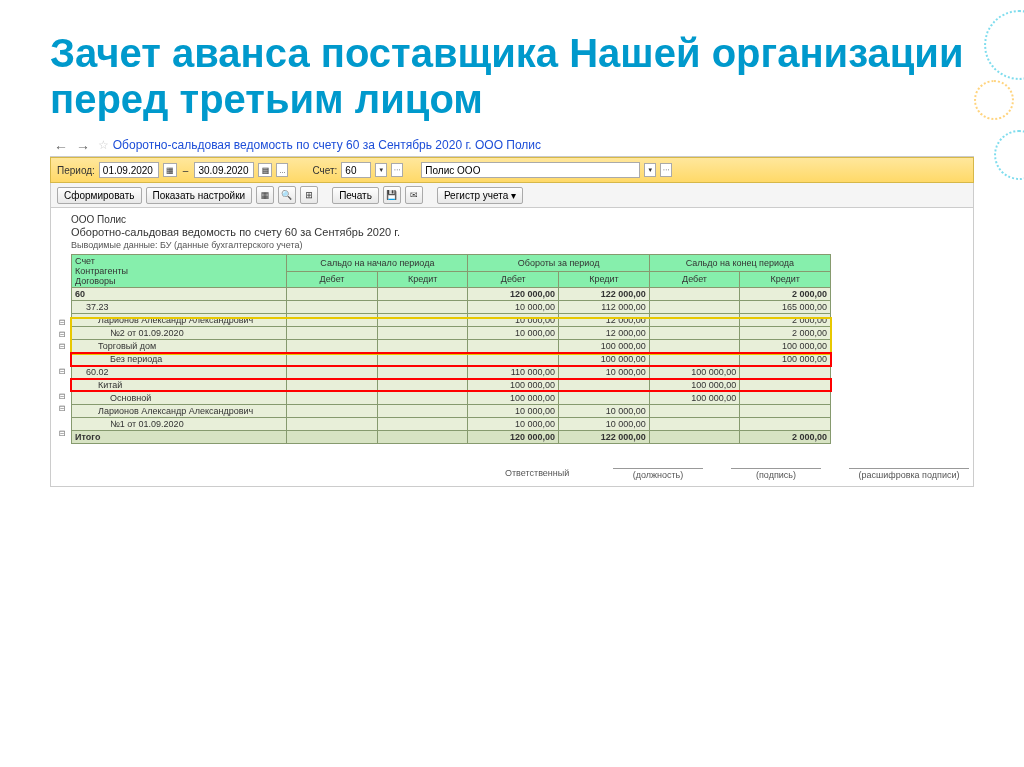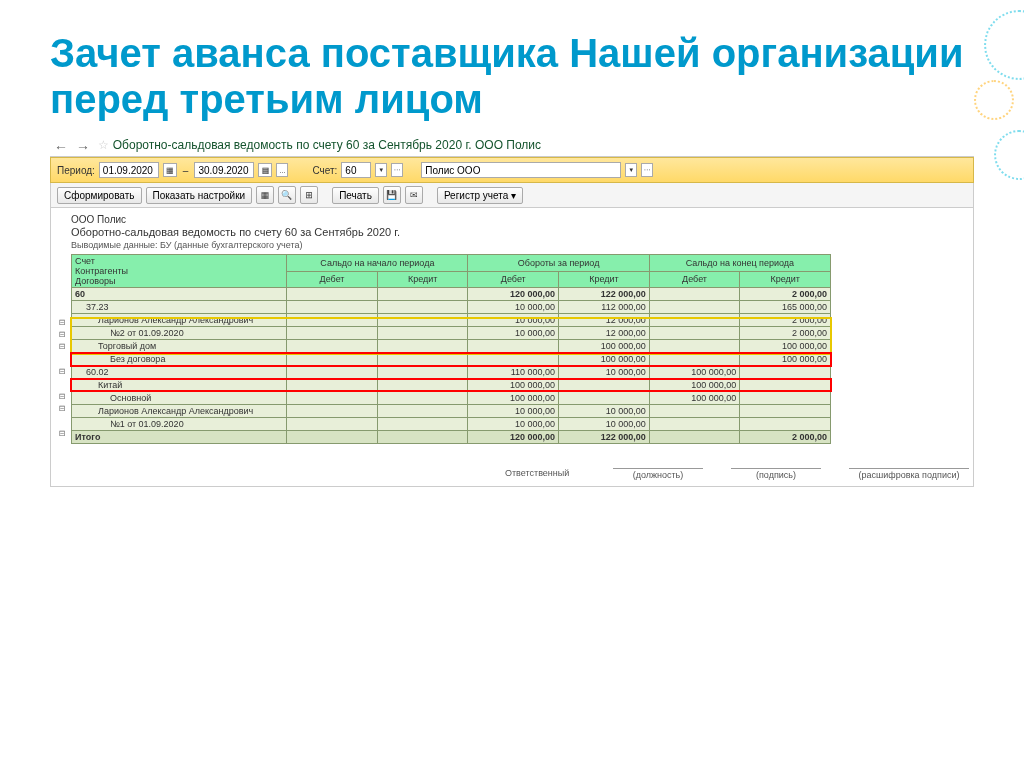--- a/index.html
+++ b/index.html
@@ -3,29 +3,29 @@
 <meta charset="utf-8">
 <style>
   * { box-sizing: border-box; margin: 0; padding: 0; }
   body { font-family: Arial, sans-serif; background: #fff; width: 1024px; height: 767px; position: relative; overflow: hidden; }
   .slide { padding: 30px 50px 0 50px; }
   .slide-title { font-size: 40px; font-weight: bold; color: #0099cc; line-height: 1.15; margin-bottom: 12px; }
   .app-container { margin: 0 50px; font-size: 10px; color: #333; }
   .app-header { display: flex; align-items: center; padding: 3px 0; border-bottom: 1px solid #ccc; }
   .nav-arrow { font-size: 14px; color: #666; padding: 0 4px; cursor: pointer; }
   .star-icon { color: #ccc; font-size: 12px; margin: 0 4px; }
-  .app-title { font-size: 12px; color: #14532d; }
+  .app-title { font-size: 12px; color: #1d4ed8; }
   .toolbar { background: linear-gradient(#ffe79c, #ffd968); padding: 4px 6px; display: flex; align-items: center; gap: 4px; border: 1px solid #d6b849; }
   .tb-label { font-size: 10px; }
   .tb-input { background: #fff; border: 1px solid #aaa; padding: 1px 3px; font-size: 10px; height: 16px; }
   .tb-date { width: 60px; }
   .tb-cal { width: 14px; height: 14px; border: 1px solid #aaa; background: #fff; display: inline-flex; align-items: center; justify-content: center; font-size: 8px; }
   .tb-account { width: 30px; }
   .tb-dd { width: 12px; height: 14px; border: 1px solid #aaa; background: #fff; display: inline-flex; align-items: center; justify-content: center; font-size: 7px; }
-  .tb-org { width: 200px; }
+  .tb-org { width: 219px; }
   .tb-dash { padding: 0 2px; }
   .toolbar2 { background: #f5f5f5; padding: 3px 6px; display: flex; align-items: center; gap: 4px; border-left: 1px solid #ccc; border-right: 1px solid #ccc; border-bottom: 1px solid #ccc; }
   .btn { background: linear-gradient(#fefefe, #e8e8e8); border: 1px solid #aaa; border-radius: 2px; padding: 2px 6px; font-size: 10px; cursor: pointer; }
   .btn-icon { background: linear-gradient(#fefefe, #e8e8e8); border: 1px solid #aaa; border-radius: 2px; width: 18px; height: 18px; display: inline-flex; align-items: center; justify-content: center; font-size: 9px; cursor: pointer; }
   .report { border: 1px solid #ccc; border-top: none; background: #fff; padding: 6px 4px 6px 20px; position: relative; }
   .rpt-org { font-size: 10px; padding-bottom: 1px; }
   .rpt-title { font-size: 11px; font-weight: normal; padding-bottom: 2px; }
   .rpt-sub { font-size: 9px; color: #555; padding-bottom: 4px; }
   table.grid { border-collapse: collapse; font-size: 9px; width: 760px; }
   table.grid th, table.grid td { border: 1px solid #869a6e; padding: 1px 3px; text-align: left; background: #e8efd9; }
@@ -177,21 +177,21 @@
           <tr>
             <td class="indent2">Торговый дом</td>
             <td class="num"></td>
             <td class="num"></td>
             <td class="num"></td>
             <td class="num">100 000,00</td>
             <td class="num"></td>
             <td class="num">100 000,00</td>
           </tr>
           <tr>
-            <td class="indent3">Без договора</td>
+            <td class="indent3">Без периода</td>
             <td class="num"></td>
             <td class="num"></td>
             <td class="num"></td>
             <td class="num">100 000,00</td>
             <td class="num"></td>
             <td class="num">100 000,00</td>
           </tr>
           <tr>
             <td class="indent1">60.02</td>
             <td class="num"></td>

